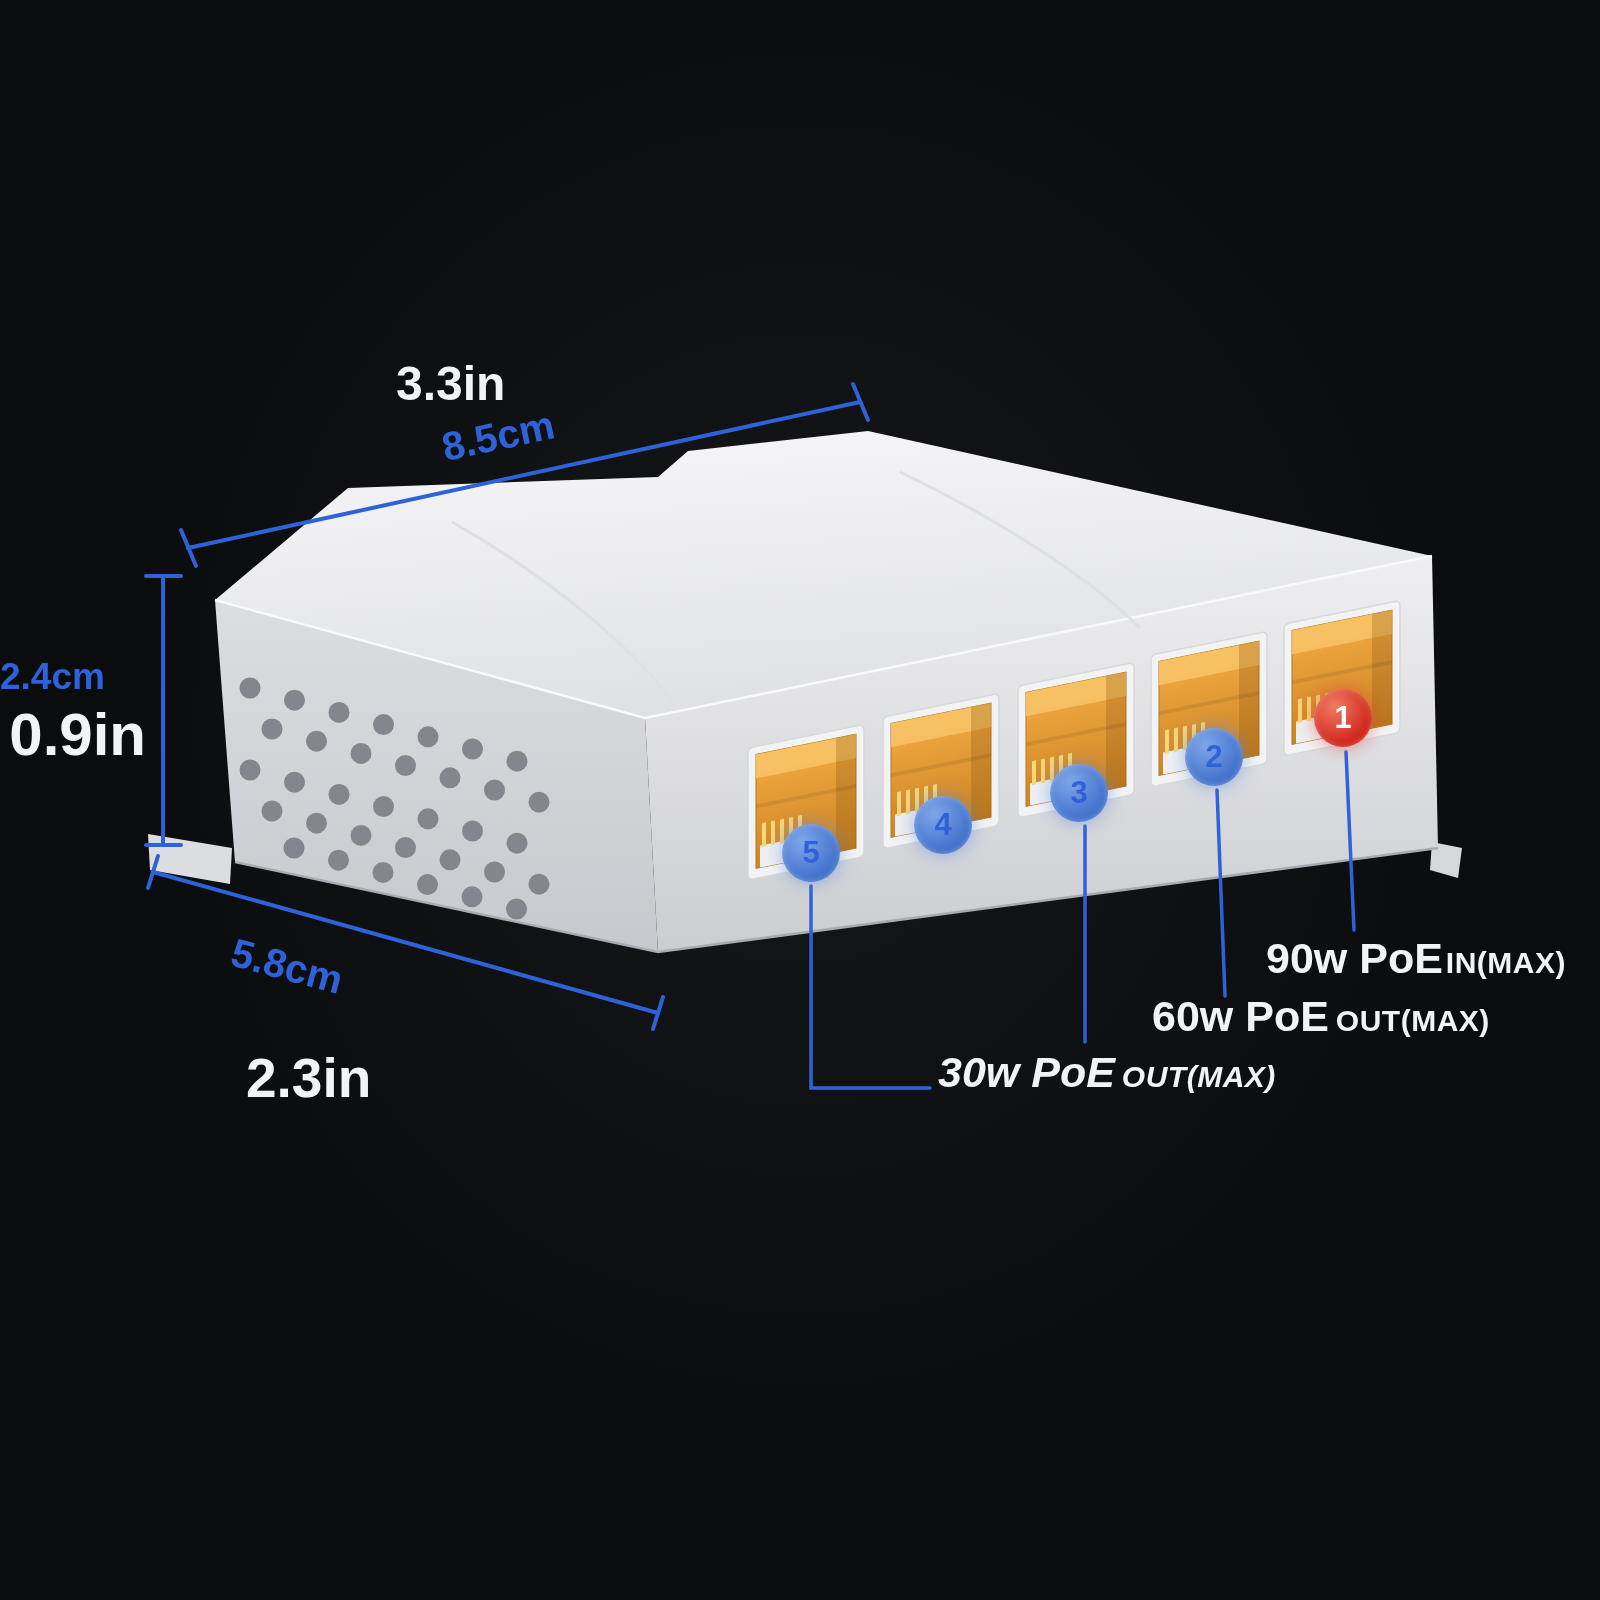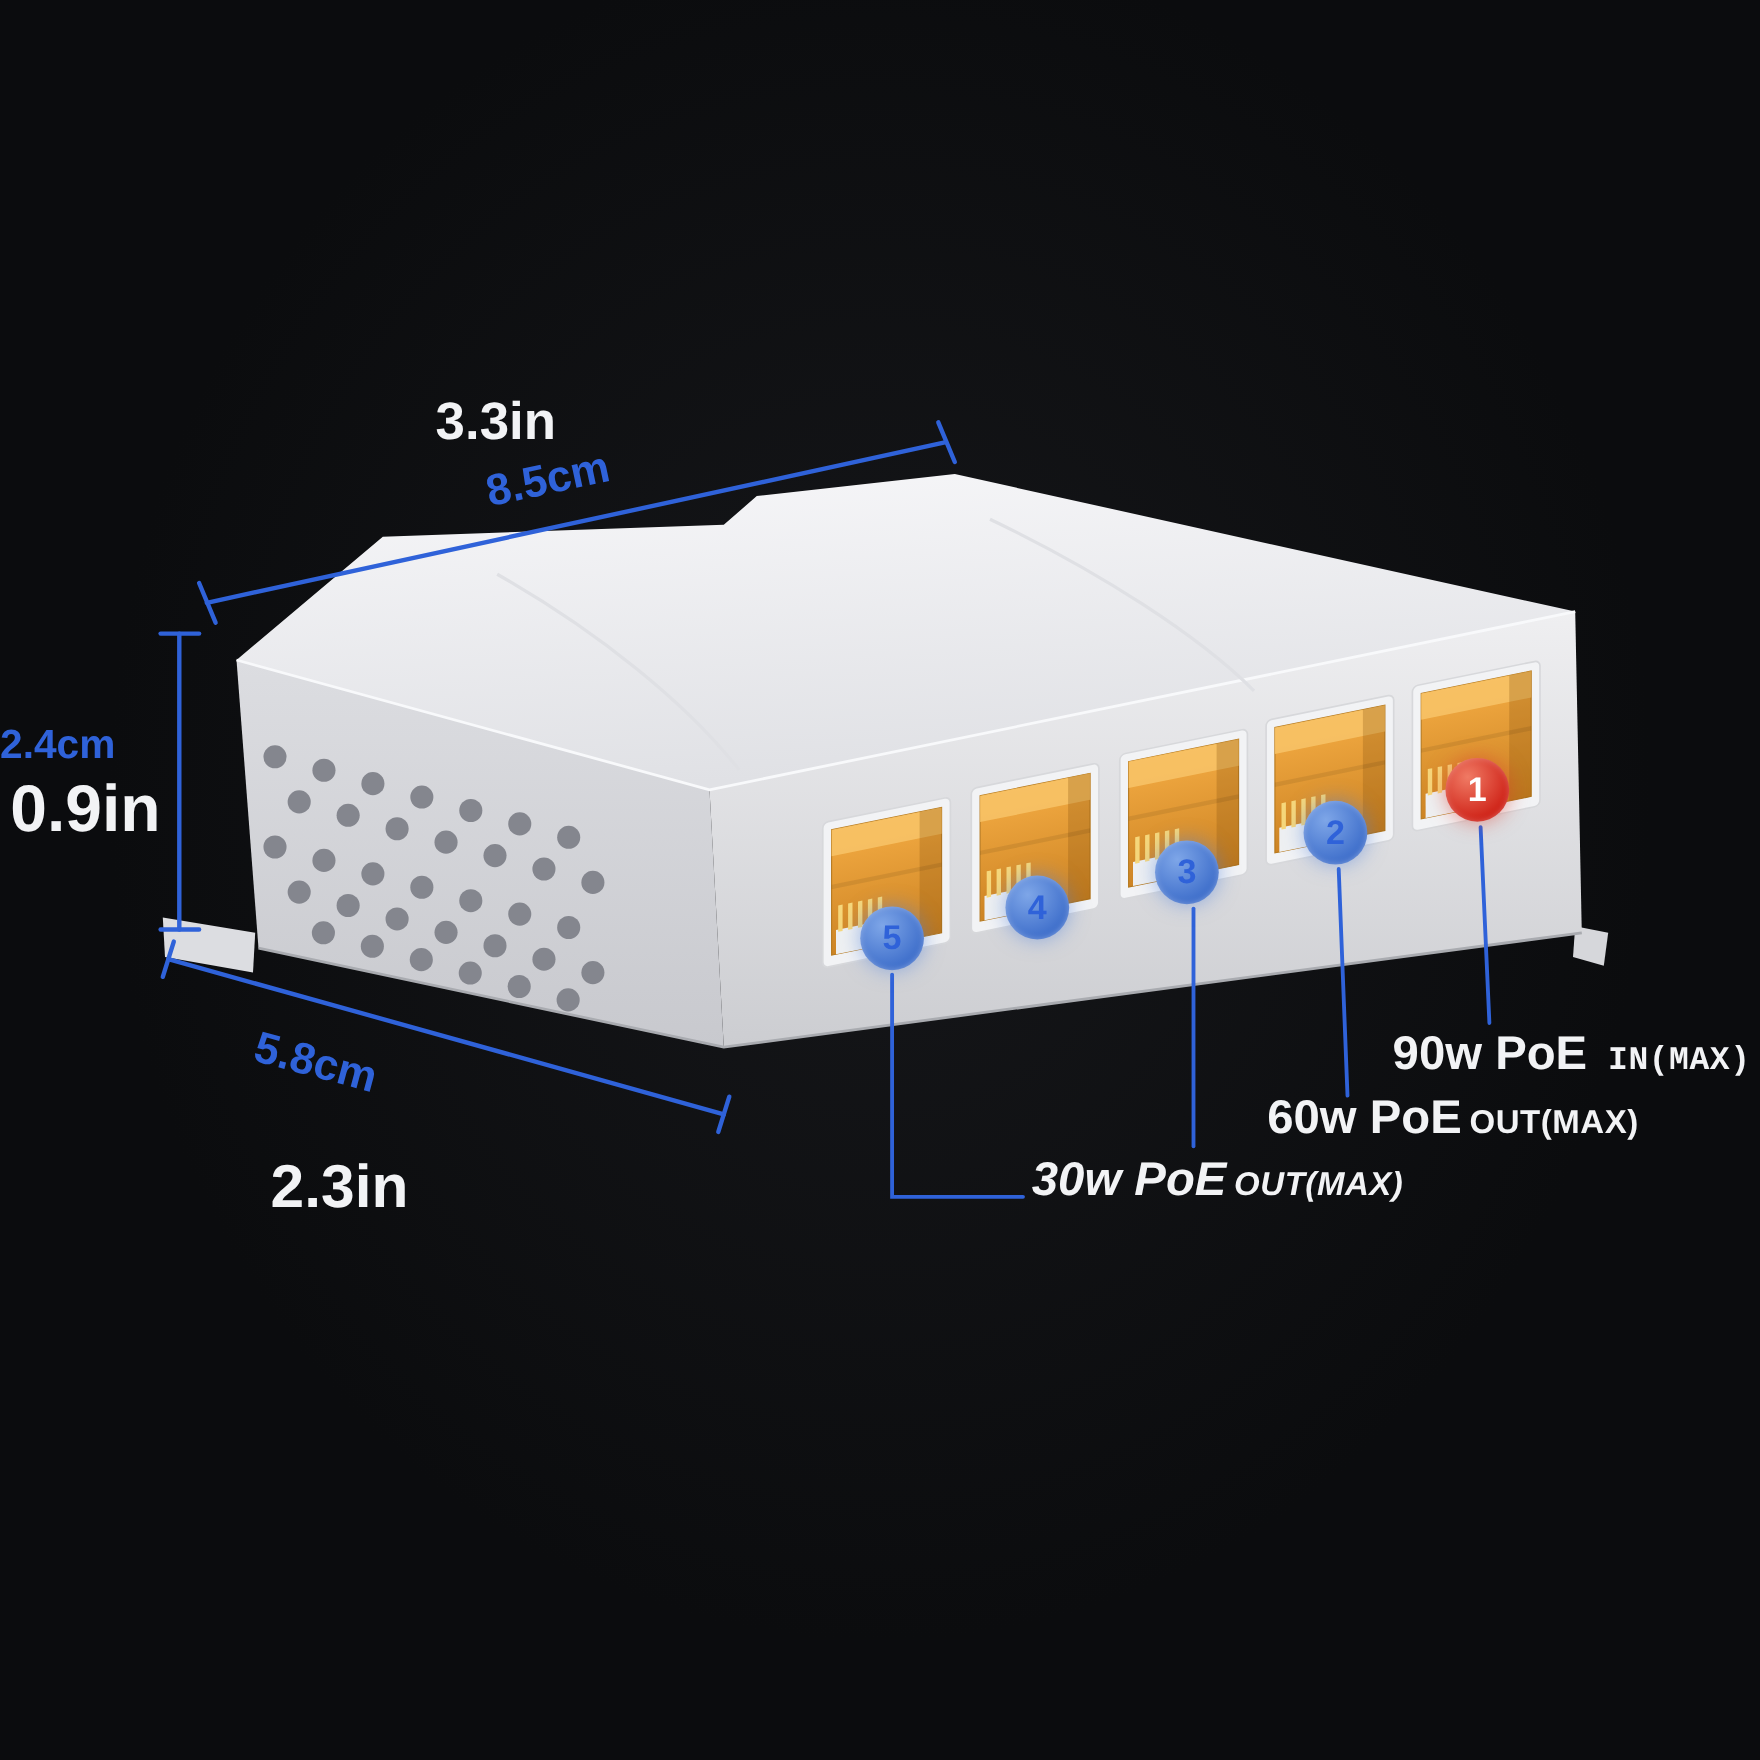--- a/index.html
+++ b/index.html
@@ -30,22 +30,22 @@
   #dim-height-cm{left:0;top:656px;width:142px;font-size:37px;}
   #dim-height-in{left:0;top:700px;width:146px;text-align:right;font-size:60px;}
   #dim-depth-cm {left:238px;top:930px;font-size:40px;transform:rotate(15deg);}
   #dim-depth-in {left:246px;top:1006px;font-size:55px;margin-top:40px;}
   .callout{
     position:absolute;display:flex;align-items:baseline;
     color:#f2f3f5;font-weight:700;white-space:nowrap;
   }
   .callout .power{font-size:43px;}
   .callout .mode{font-size:30px;margin-left:7px;letter-spacing:0.5px;}
-  #callout-90w{left:1266px;top:934px;gap:16px;}
-  #callout-90w .mode{margin-left:3px;font-family:Liberation Mono, monospace;}
+  #callout-90w{left:1266px;top:934px;}
+  #callout-90w .mode{margin-left:3px;}
   #callout-60w{left:1152px;top:992px;}
   #callout-30w{left:938px;top:1048px;font-style:italic;}
 </style>
 </head>
 <body>
 
 <div class="stage">
 
   <svg class="scene" width="1600" height="1600" viewBox="0 0 1600 1600">
     <defs>

